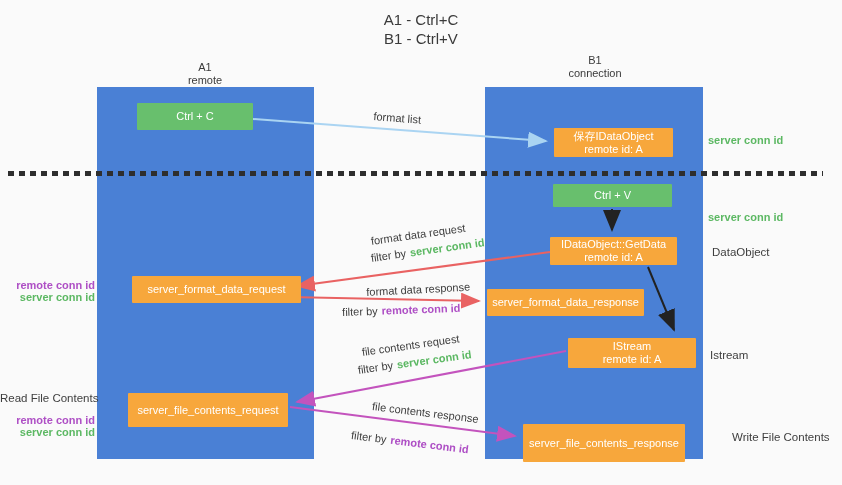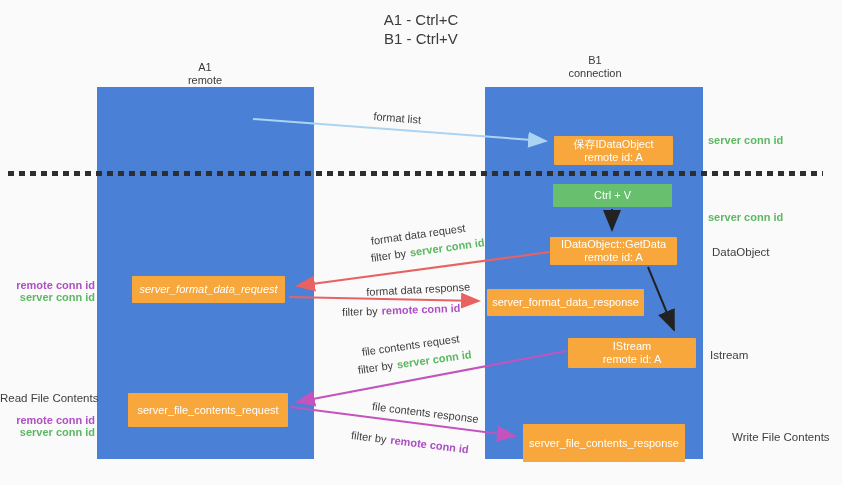--- a/index.html
+++ b/index.html
@@ -23,24 +23,24 @@
     position:absolute;left:8px;top:171px;width:815px;height:5px;
     background-image:repeating-linear-gradient(90deg,#2e2e2e 0 6px,rgba(0,0,0,0) 6px 11px);
   }
   .box{
     position:absolute;display:flex;flex-direction:column;align-items:center;justify-content:center;
     color:#ffffff;font-size:11px;line-height:13px;text-align:center;border-radius:1px;
   }
   .box.green{background:#68bf6d;}
   .box.orange{background:#f7a73c;}
   .b-ctrl-c{left:137px;top:103px;width:116px;height:27px;}
-  .b-save{left:554px;top:136px;width:119px;height:29px;}
+  .b-save{left:554px;top:128px;width:119px;height:29px;}
   .b-ctrl-v{left:553px;top:184px;width:119px;height:23px;}
   .b-getdata{left:550px;top:237px;width:127px;height:28px;}
-  .b-fmt-req{left:132px;top:276px;width:153px;height:27px;font-style:italic;}
+  .b-fmt-req{left:132px;top:276px;width:169px;height:27px;}
   .b-fmt-resp{left:487px;top:289px;width:157px;height:27px;}
   .b-istream{left:568px;top:338px;width:128px;height:30px;}
   .b-file-req{left:128px;top:393px;width:160px;height:34px;}
   .b-file-resp{left:523px;top:424px;width:162px;height:38px;}
   .arrow-label{
     position:absolute;font-size:11px;color:#3e3e3e;white-space:nowrap;transform-origin:left top;
   }
   .lbl-pre{margin-right:4px;}
   .green-txt{color:#5cb863;font-weight:bold;}
   .purple-txt{color:#ae4fc5;font-weight:bold;}
@@ -90,20 +90,23 @@
     </defs>
     <line x1="253" y1="119" x2="546" y2="141" stroke="#aad4f2" stroke-width="2" marker-end="url(#mblue)"></line>
     <line x1="612" y1="209" x2="612" y2="230" stroke="#222222" stroke-width="2" marker-end="url(#mblack)"></line>
     <line x1="550" y1="252" x2="297" y2="286" stroke="#e96262" stroke-width="2" marker-end="url(#mred)"></line>
     <line x1="289" y1="297" x2="479" y2="301" stroke="#e96262" stroke-width="2" marker-end="url(#mred)"></line>
     <line x1="648" y1="267" x2="674" y2="330" stroke="#222222" stroke-width="2" marker-end="url(#mblack)"></line>
     <line x1="566" y1="351" x2="297" y2="402" stroke="#c353bd" stroke-width="2" marker-end="url(#mmag)"></line>
     <line x1="290" y1="407" x2="515" y2="436" stroke="#c353bd" stroke-width="2" marker-end="url(#mmag)"></line>
   </svg>
 
+  <div class="box green b-ctrl-c">
+    <span>Ctrl + C</span>
+  </div>
   <div class="box orange b-save">
     <span>保存IDataObject</span>
     <span>remote id: A</span>
   </div>
   <div class="box green b-ctrl-v">
     <span>Ctrl + V</span>
   </div>
   <div class="box orange b-getdata">
     <span>IDataObject::GetData</span>
     <span>remote id: A</span>

